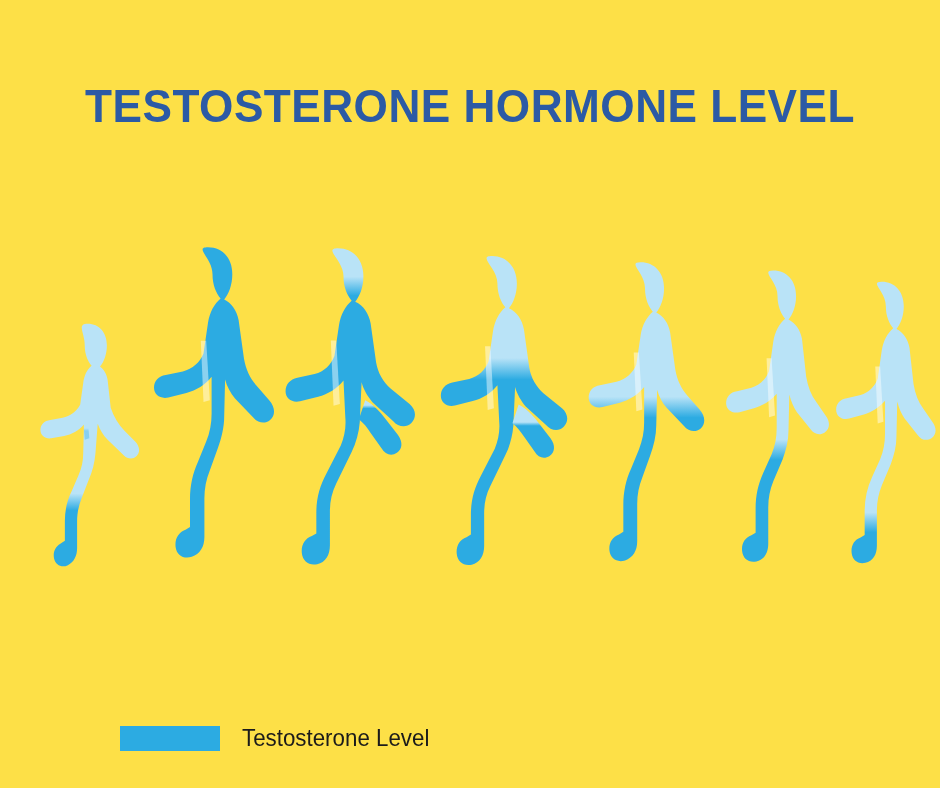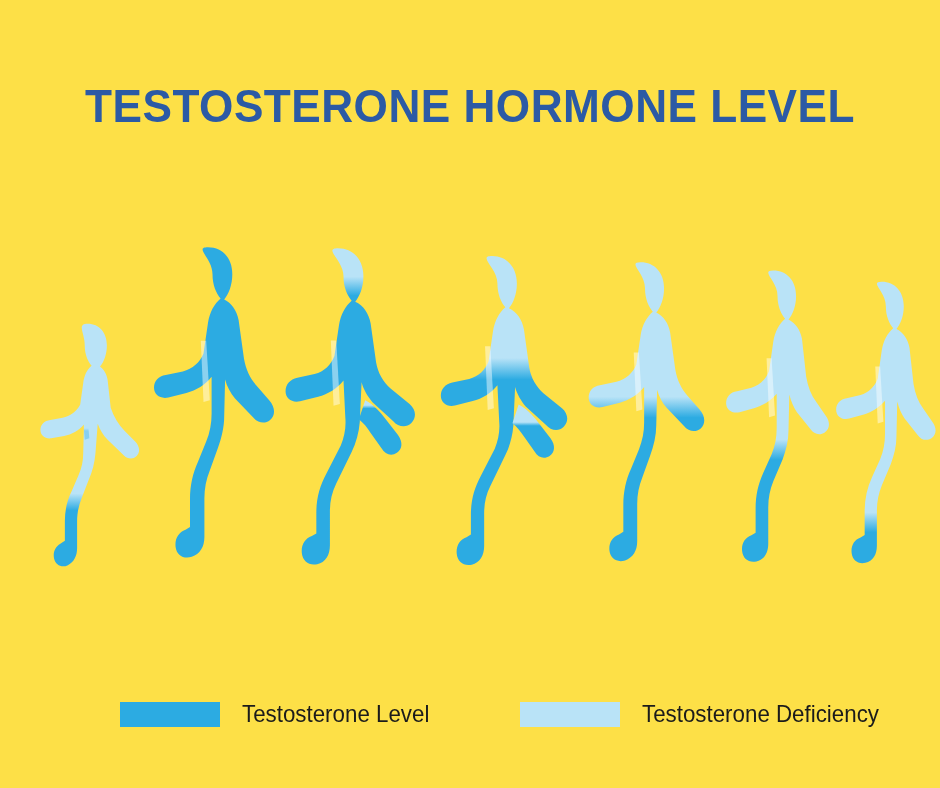--- a/index.html
+++ b/index.html
@@ -89,21 +89,21 @@
     transform-origin: center top;
     text-align: center;
     width: 60px;
     margin-left: -30px;
   }
 
   
   .legend {
     position: absolute;
     left: 0;
-    top: 700px;
+    top: 724px;
     width: 824px;
     height: 40px;
   }
   .legend-item {
     position: absolute;
     top: 0;
     display: flex;
     align-items: center;
   }
   .legend-swatch {
@@ -282,19 +282,15 @@
     </div>
 
   </div>
 
 
   <div class="legend">
     <div class="legend-item" style="left:120px;">
       <div class="legend-swatch solid"></div>
       <div class="legend-label">Testosterone Level</div>
     </div>
-    <div class="legend-item" style="left:520px;">
-      <div class="legend-swatch light"></div>
-      <div class="legend-label">Testosterone Deficiency</div>
-    </div>
   </div>
 
 </div>
 
 </body></html>

